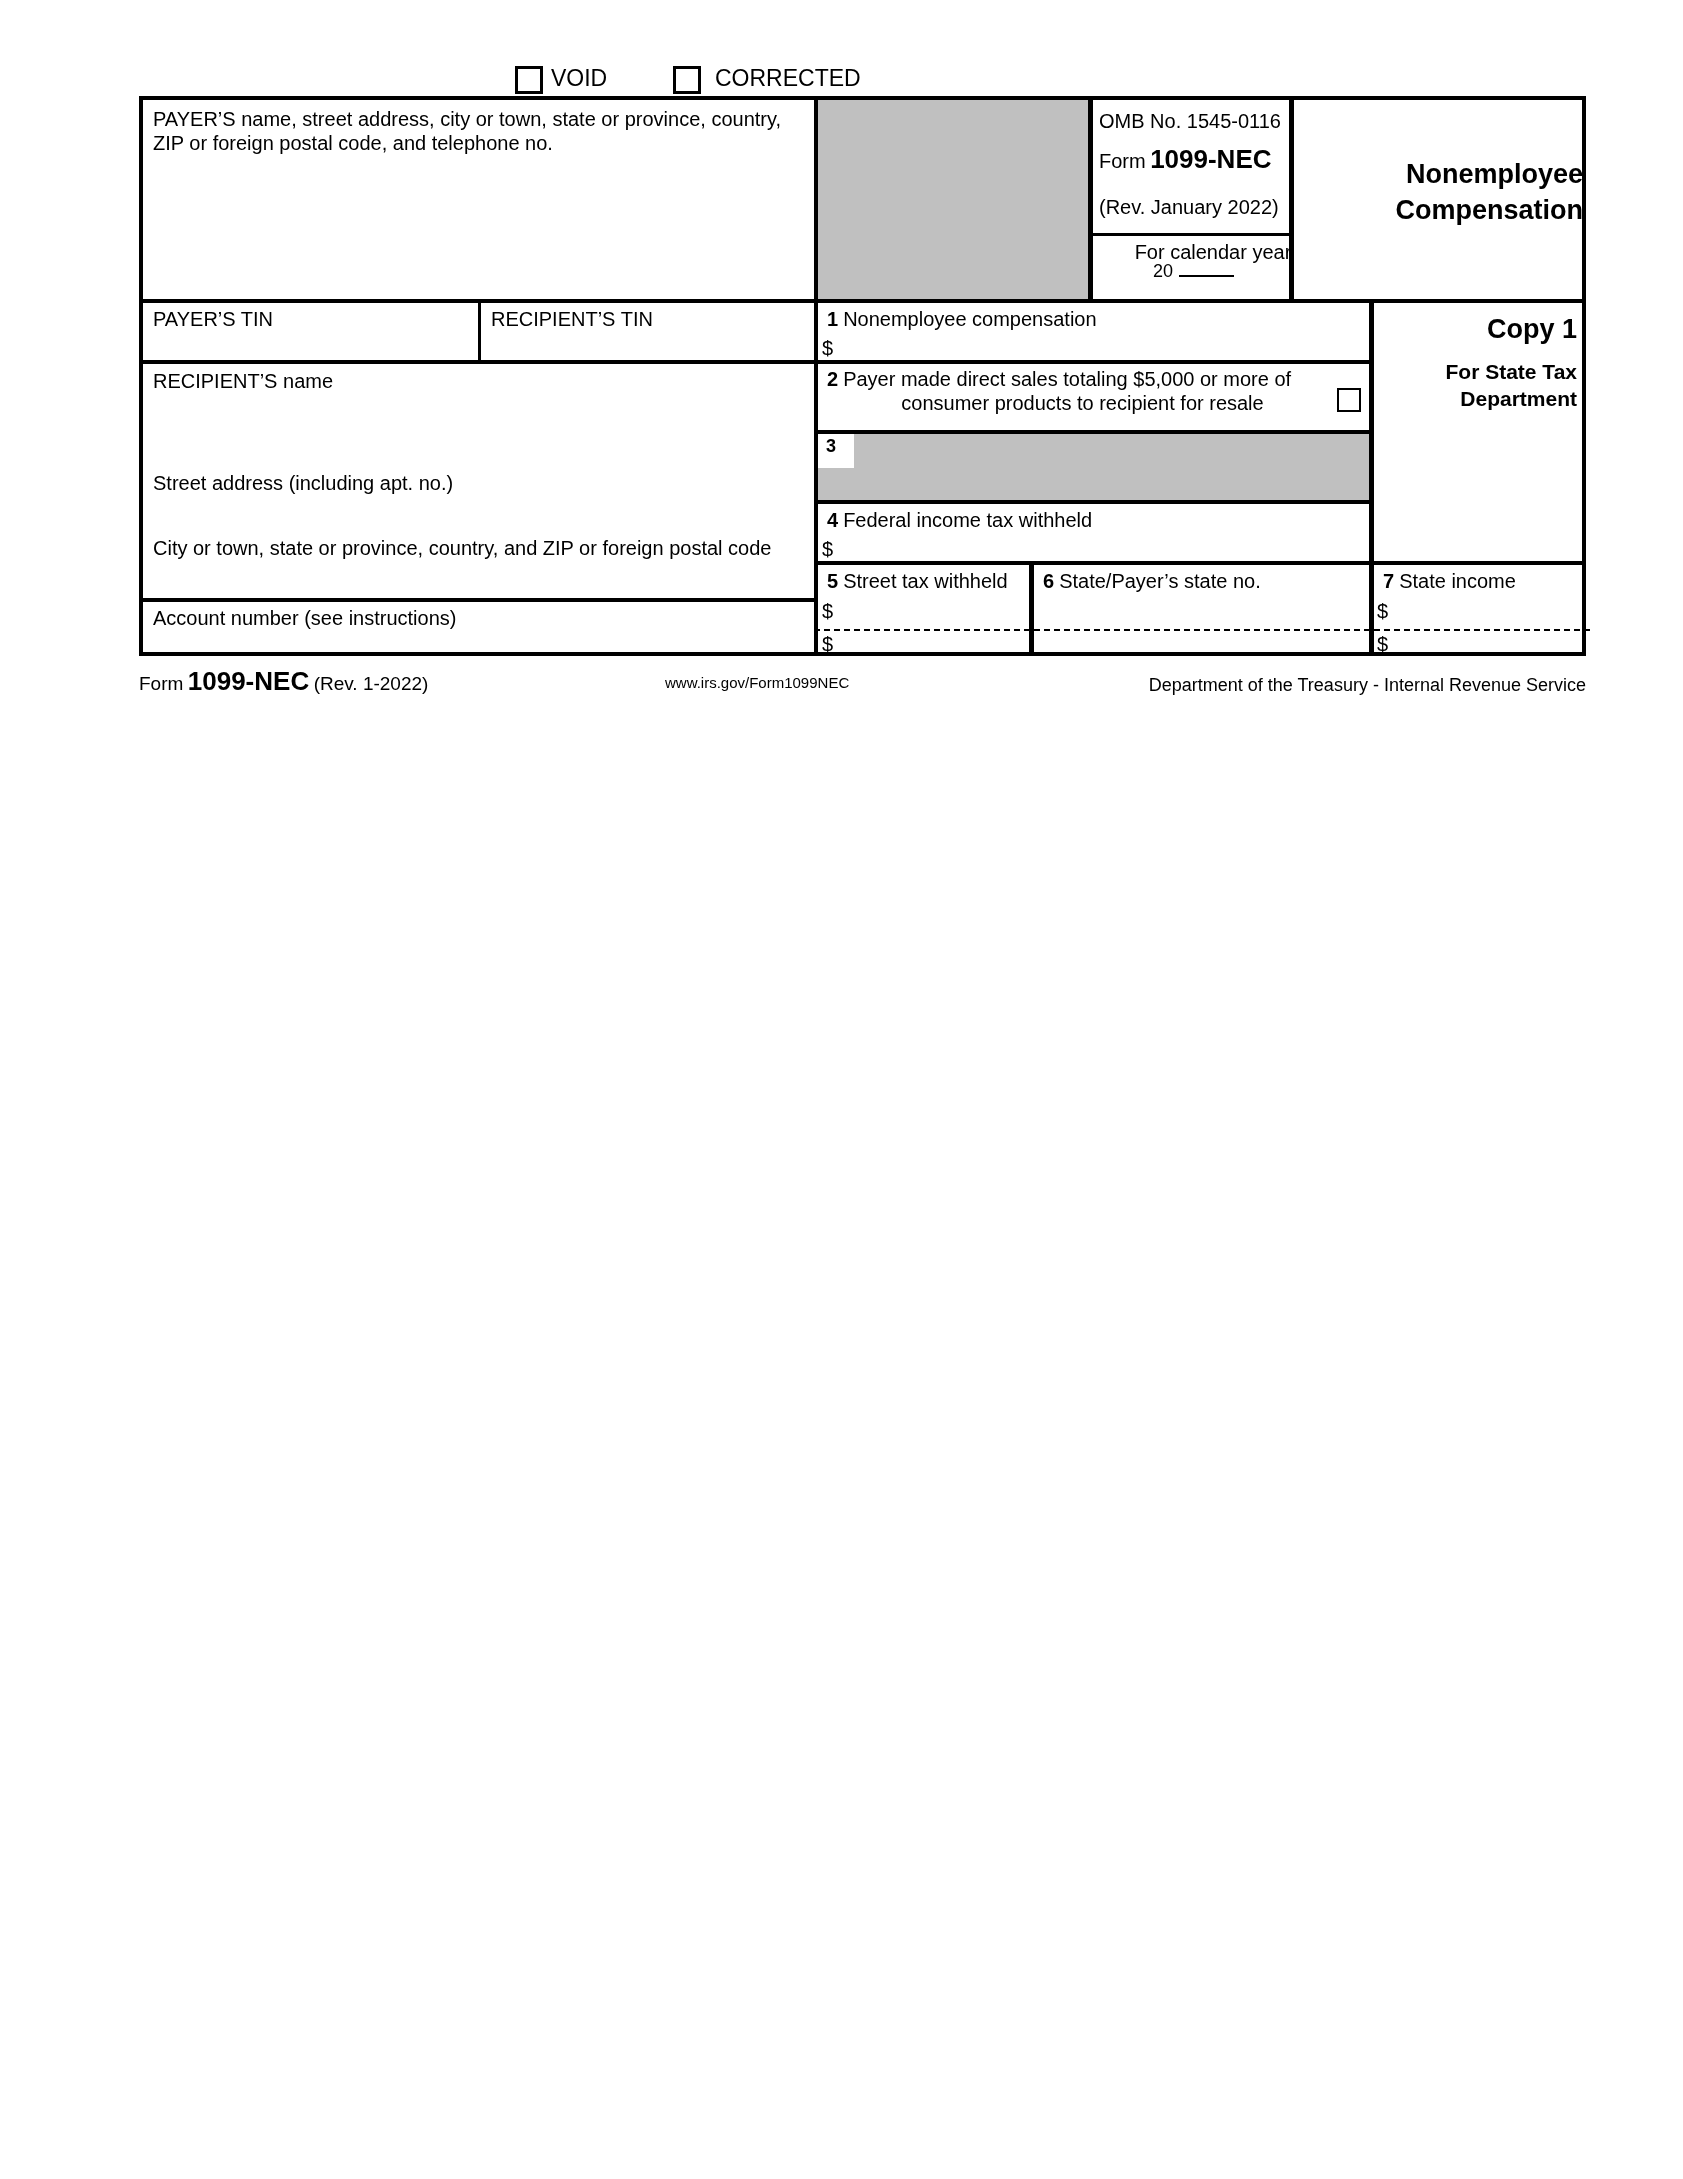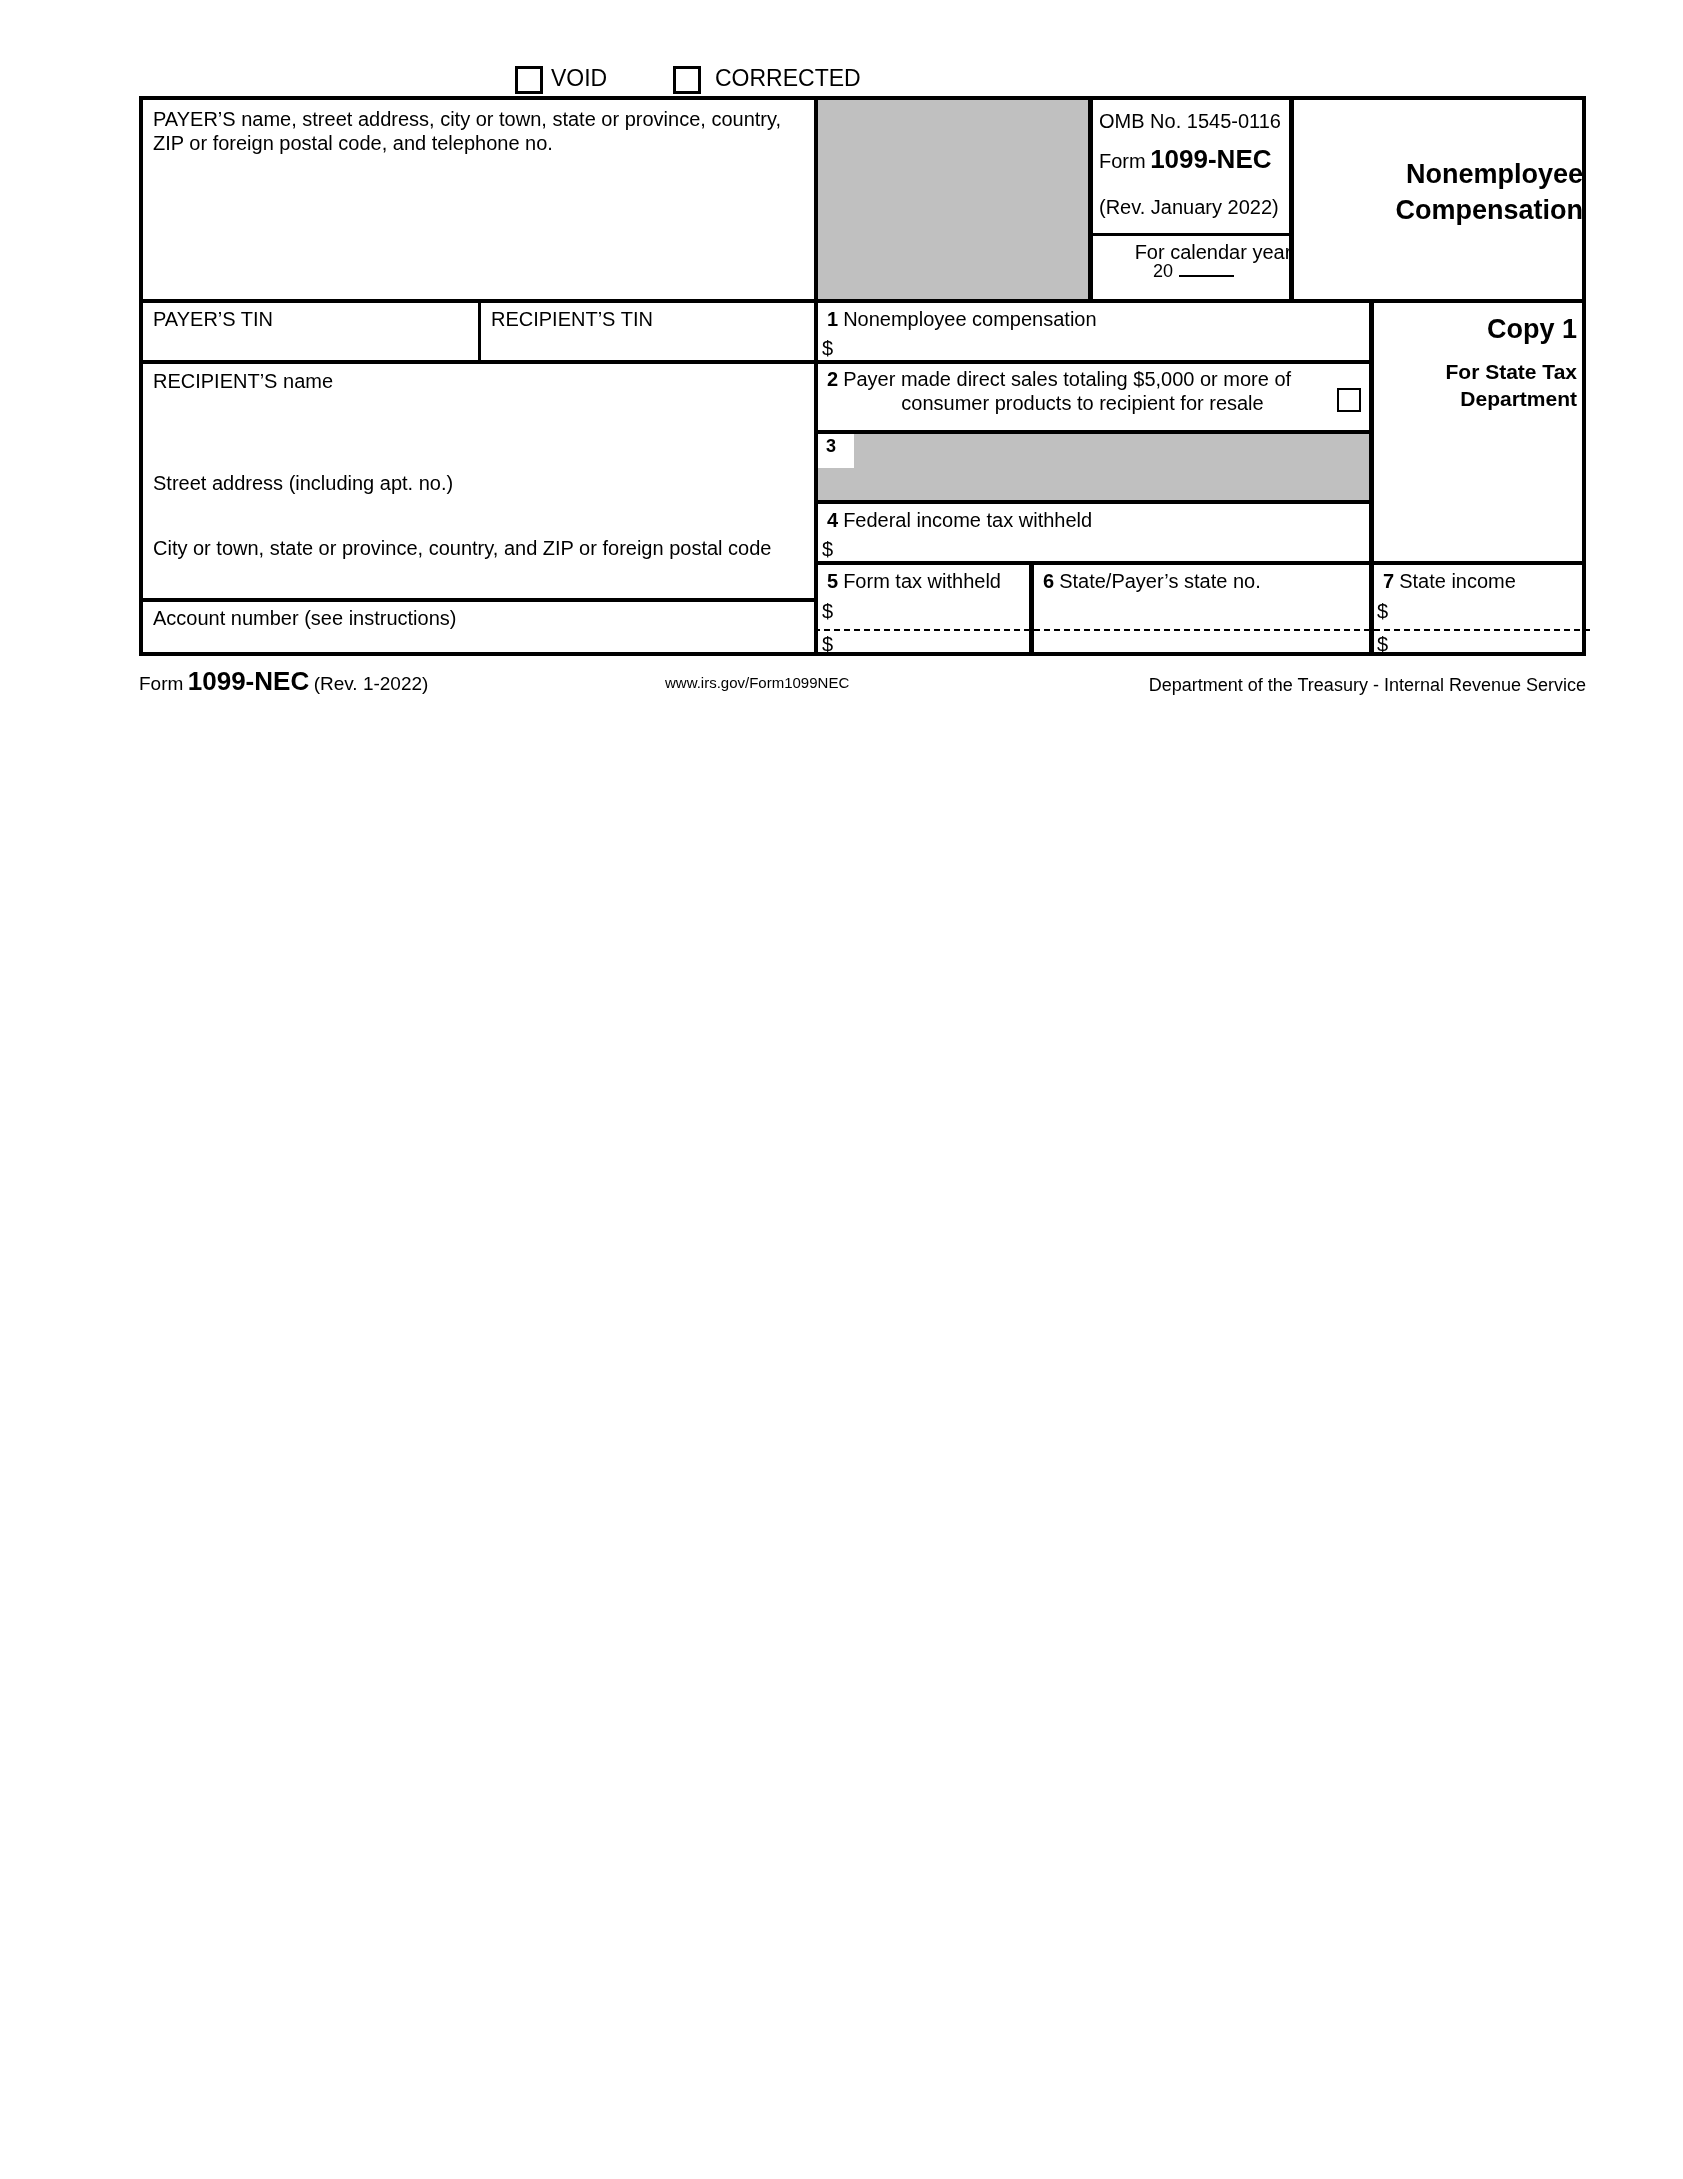--- a/index.html
+++ b/index.html
@@ -97,21 +97,21 @@
     <div class="cbx" style="left:1194px;top:288px;width:20px;height:20px;border-width:2px;"></div>
 
     <div class="field" style="left:675px;top:404px;width:550px;height:57px;"></div>
     <div class="abs lbl" style="left:684px;top:408px;">
       <span class="num">4</span><span>Federal income tax withheld</span>
     </div>
     <div class="abs dollar" style="left:679px;top:439px;">$</div>
 
     <div class="field" style="left:675px;top:465px;width:211px;height:87px;"></div>
     <div class="abs lbl" style="left:684px;top:469px;">
-      <span class="num">5</span><span>Form tax withheld</span>
+      <span class="num">5</span><span>Street tax withheld</span>
     </div>
     <div class="abs dollar" style="left:679px;top:501px;">$</div>
     <div class="abs dollar" style="left:679px;top:534px;">$</div>
 
     <div class="field" style="left:891px;top:465px;width:335px;height:87px;"></div>
     <div class="abs lbl" style="left:900px;top:469px;">
       <span class="num">6</span><span>State/Payer’s state no.</span>
     </div>
 
     <div class="field" style="left:1231px;top:465px;width:209px;height:87px;"></div>

